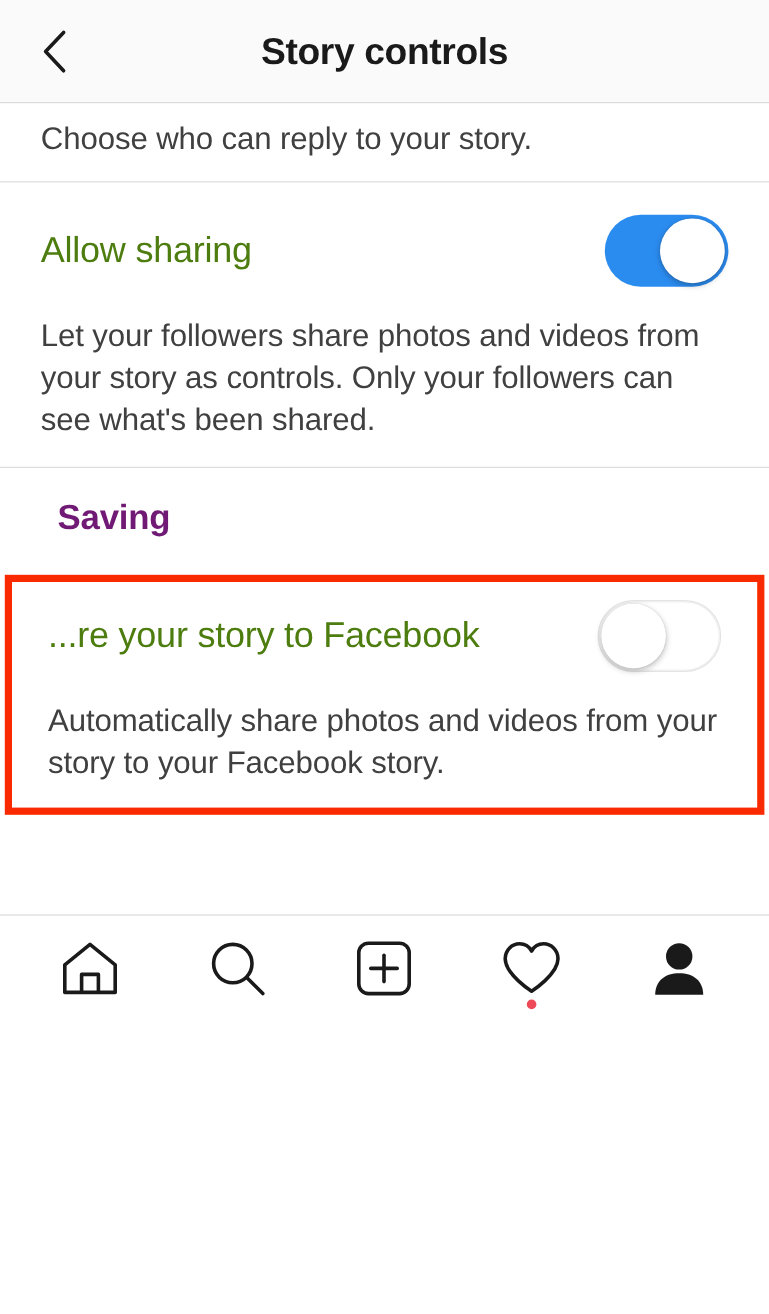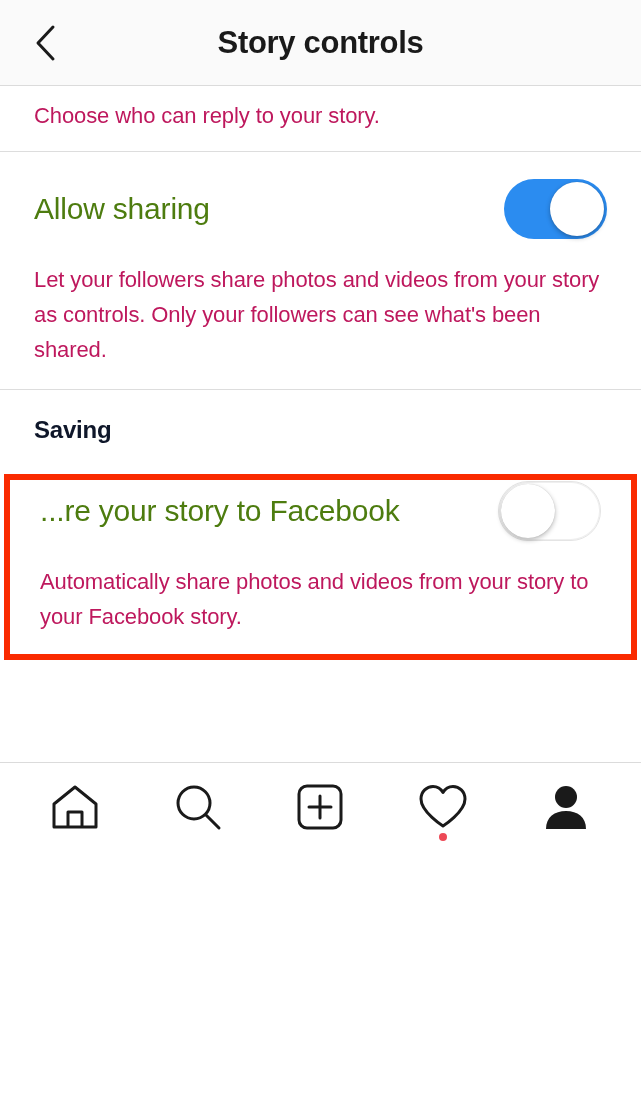--- a/index.html
+++ b/index.html
@@ -74,30 +74,31 @@
     align-items: center;
     justify-content: space-between;
     min-height: 62px;
   }
   .row-title {
     font-size: 30px;
     color: #4d7c0f;
     letter-spacing: -0.2px;
   }
   .desc {
-    font-size: 22px;
+    font-size: 26px;
     line-height: 35px;
-    color: #be185d;
+    color: #404040;
     letter-spacing: -0.1px;
   }
   .section-heading {
-    font-size: 24px;
+    font-size: 29px;
     font-weight: bold;
-    color: #0f172a;
+    color: #701a75;
     letter-spacing: -0.2px;
+    margin-left: 14px;
   }
 
   
   .toggle {
     width: 103px;
     height: 60px;
     border-radius: 30px;
     position: relative;
     flex: 0 0 auto;
     box-sizing: border-box;
@@ -193,21 +194,21 @@
       </div>
       <div class="desc" style="margin-top:22px;">Let your followers share photos and videos from your story as controls. Only your followers can see what's been shared.</div>
     </div>
 
     <div class="divider"></div>
 
     <div class="section" style="padding-top:26px;padding-bottom:20px;">
       <div class="section-heading">Saving</div>
     </div>
 
-    <div class="highlight" style="margin-top:10px;padding-bottom:20px;">
+    <div class="highlight" style="margin-top:10px;padding-top:14px;padding-bottom:20px;">
       <div class="row">
         <div class="row-title">...re your story to Facebook</div>
         <div class="toggle off">
           <div class="knob"></div>
         </div>
       </div>
       <div class="desc" style="margin-top:22px;">Automatically share photos and videos from your story to your Facebook story.</div>
     </div>
 
   </div>

